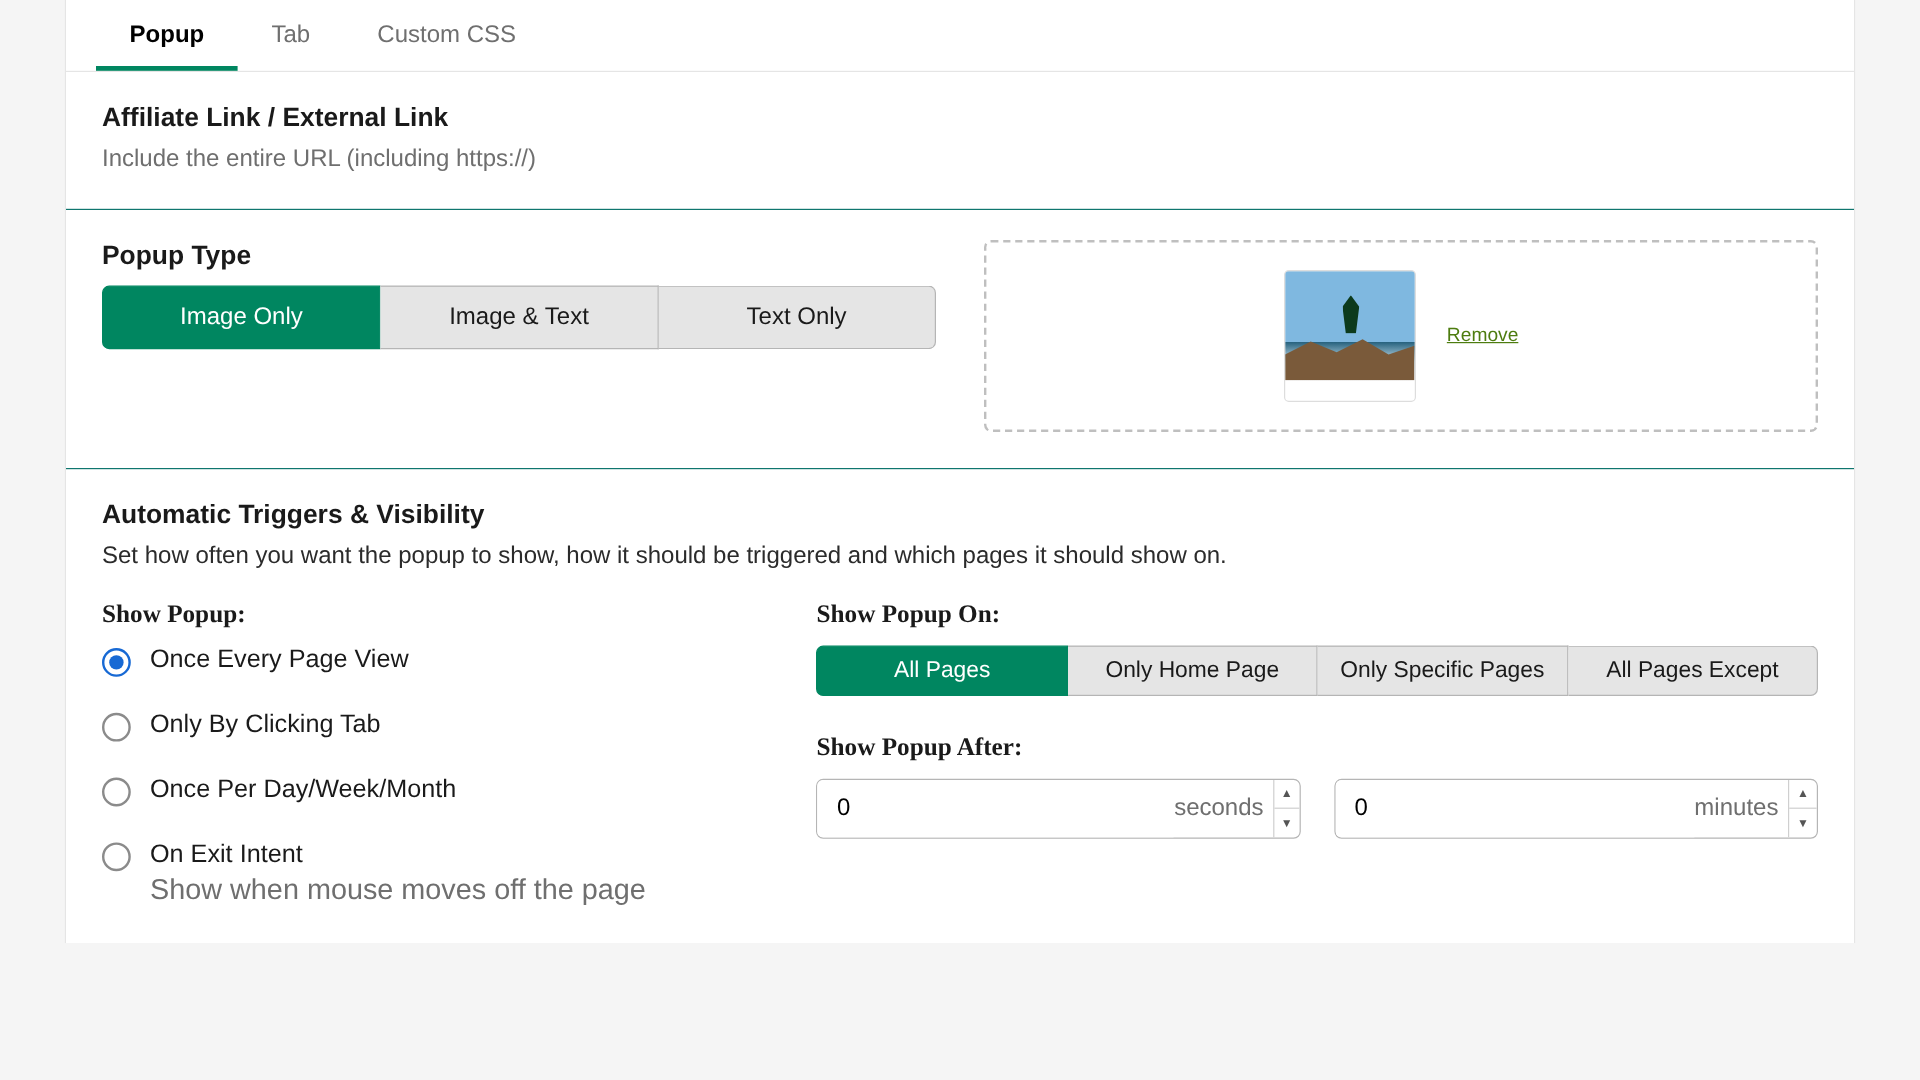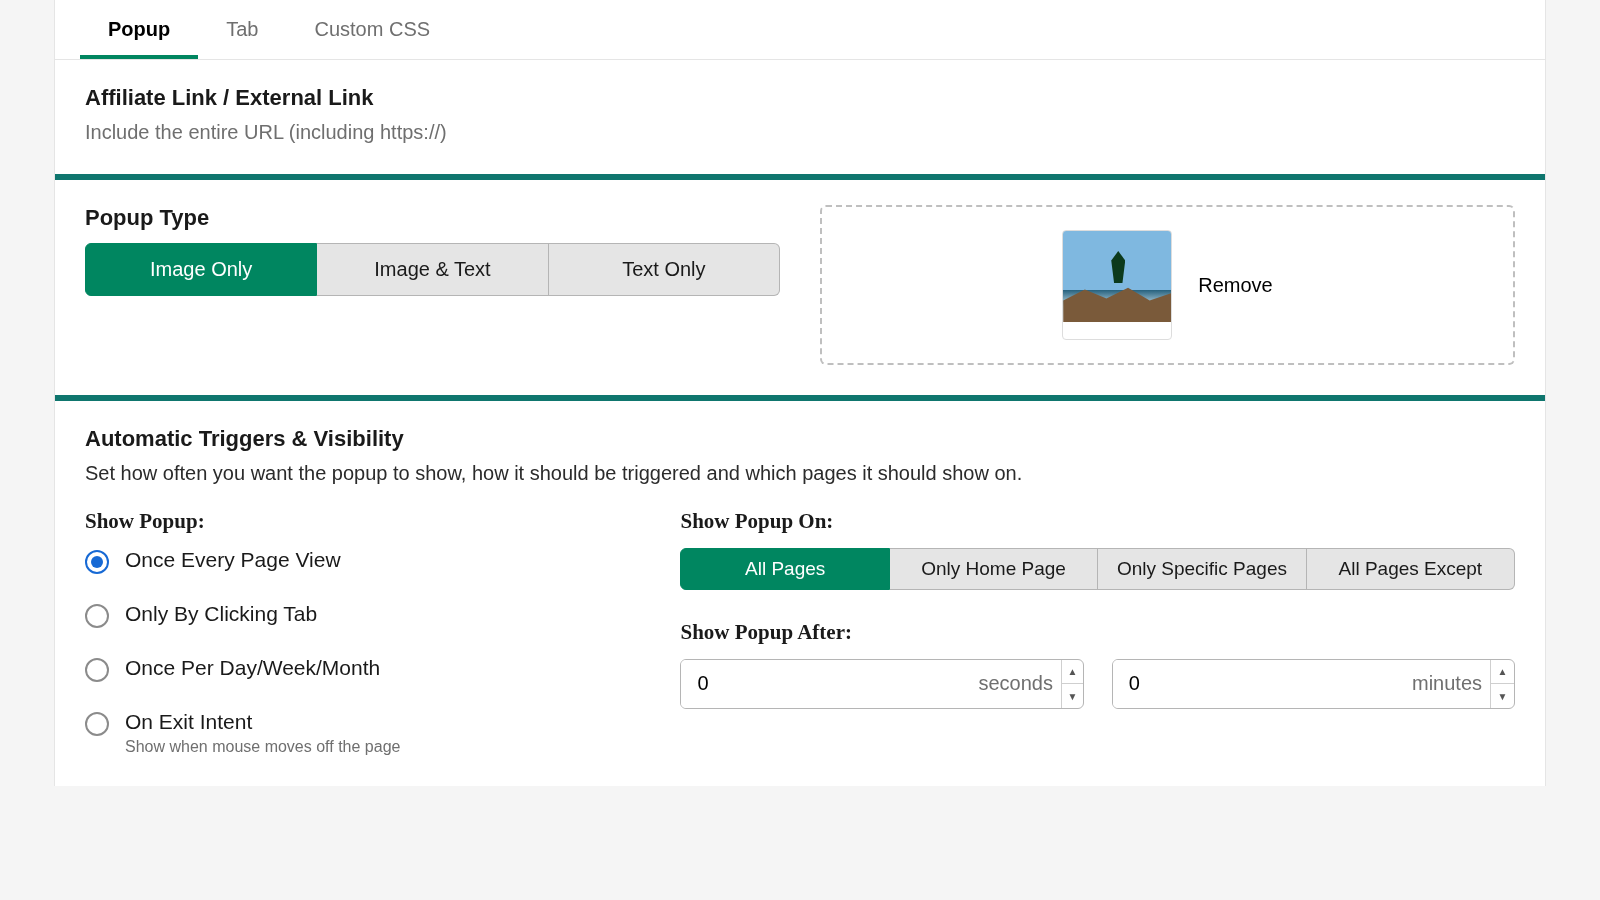--- a/index.html
+++ b/index.html
@@ -32,21 +32,21 @@
   cursor: pointer;
   border-bottom: 4px solid transparent;
 }
 .tab.active {
   color: #000;
   font-weight: 600;
   border-bottom-color: #008660;
 }
 .section {
   padding: 25px 30px 30px;
-  border-bottom: 6px solid #0f766e;
+  border-bottom: 1px solid #0f766e;
 }
 .section.no-border {
   border-bottom: none;
 }
 .label {
   font-weight: 700;
   font-size: 22px;
   margin-bottom: 10px;
   display: block;
 }
@@ -123,23 +123,24 @@
   clip-path: polygon(50% 0, 100% 30%, 80% 100%, 20% 100%, 0 30%);
 }
 .thumb::after {
   content: "";
   position: absolute;
   left: 0; top: 55px; right: 0; height: 36px;
   background: #7a5a3a;
   clip-path: polygon(0 40%, 20% 10%, 40% 35%, 60% 5%, 80% 40%, 100% 20%, 100% 100%, 0 100%);
 }
 .remove-link {
-  color: #000000;
-  font-size: 20px;
-  cursor: pointer;
+  color: #4d7c0f;
+  font-size: 16px;
+  cursor: pointer;
+  text-decoration: underline;
 }
 .subtext {
   color: #2b2b2b;
   font-size: 20px;
   margin-top: 6px;
 }
 .two-col-lower {
   display: flex;
   gap: 60px;
   margin-top: 24px;
@@ -179,21 +180,21 @@
   width: 12px;
   height: 12px;
   background: #1769d4;
   border-radius: 50%;
 }
 .radio-label {
   font-size: 21px;
 }
 .radio-sub {
   color: #6f6f6f;
-  font-size: 16px;
+  font-size: 24px;
   margin-top: 4px;
 }
 .num-row {
   display: flex;
   gap: 28px;
   margin-top: 14px;
 }
 .num-field {
   flex: 1;
   display: flex;

